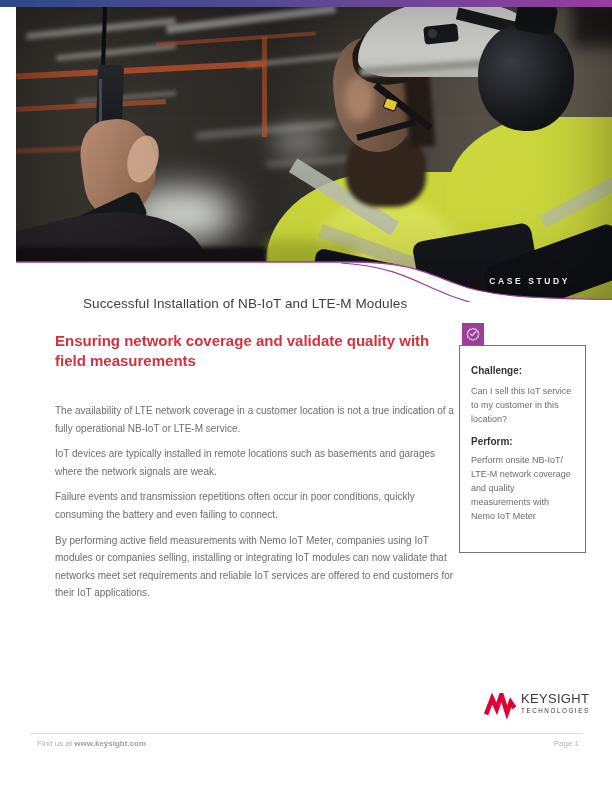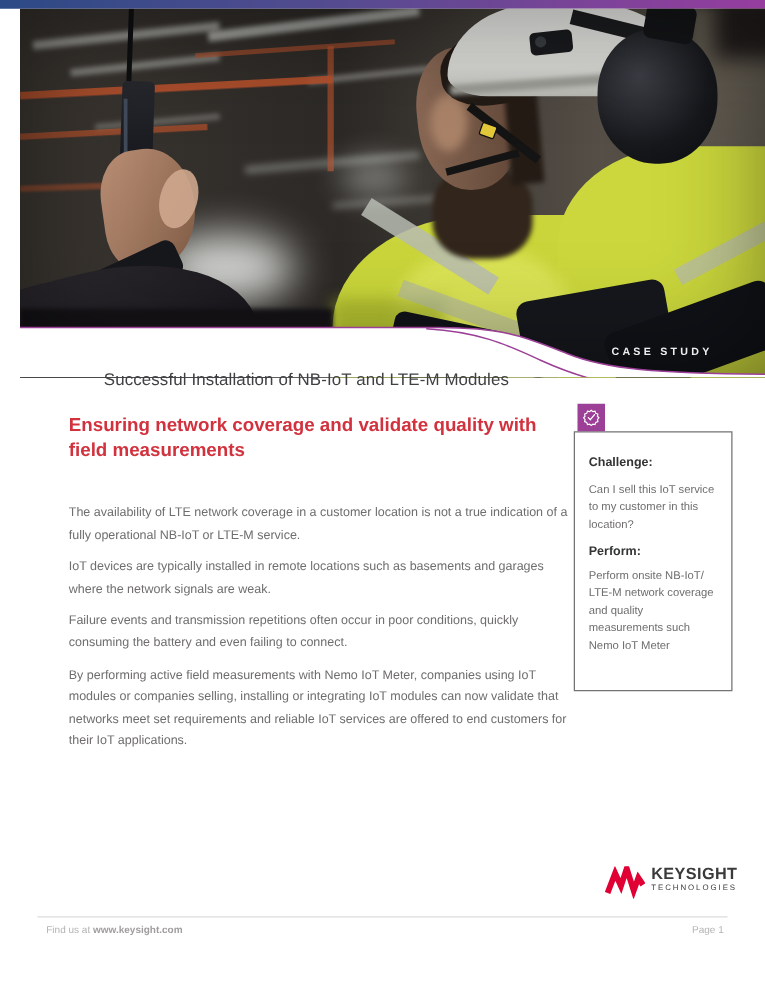--- a/index.html
+++ b/index.html
@@ -50,21 +50,21 @@
   .side-box {
     position:absolute; left:459px; top:345px; width:127px; min-height:208px; z-index:10;
     border:1px solid #737373; background:#fff; padding:14px 10px 12px 11px;
   }
   .side-box .lbl { font-size:10px; font-weight:bold; color:#333435; }
   .side-box p.itm { font-size:9px; color:#6f6d6d; line-height:14.2px; margin:6px 0 9px 0; }
   .side-box .lbl.sol { display:block; margin-top:2px; }
   
   .logo { position:absolute; left:484px; top:692px; display:flex; align-items:flex-start; }
   .logo-mark { width:32px; height:26px; margin-right:5px; margin-top:1px; }
-  .logo-name { font-size:13px; font-weight:bold; color:#3a3a3a; letter-spacing:.3px; line-height:13px; }
+  .logo-name { font-size:13px; font-weight:normal; color:#3a3a3a; letter-spacing:.3px; line-height:13px; }
   .logo-sub { font-size:6.3px; color:#3a3a3a; letter-spacing:1.55px; margin-top:2px; }
   
   .footer-rule { position:absolute; left:30px; top:733px; width:552px; height:1px; background:#dcdcdc; }
   .footer-left { position:absolute; left:37px; top:739px; font-size:8px; color:#b5b2b2; }
   .footer-left b { color:#a19d9d; }
   .footer-right { position:absolute; right:33px; top:739px; font-size:8px; color:#b5b2b2; }
 </style>
 </head>
 <body>
 
@@ -157,21 +157,21 @@
     <svg width="14" height="14" viewBox="0 0 24 24">
       <path d="M12 2 l2.2 2 3-.6 1 2.9 2.9 1 -.6 3 2 2.2 -2 2.2 .6 3 -2.9 1 -1 2.9 -3-.6 -2.2 2 -2.2-2 -3 .6 -1-2.9 -2.9-1 .6-3 -2-2.2 2-2.2 -.6-3 2.9-1 1-2.9 3 .6 Z" fill="none" stroke="#ffffff" stroke-width="1.6"></path>
       <path d="M8 12.2 l2.8 2.8 L16.5 8" fill="none" stroke="#ffffff" stroke-width="1.8" stroke-linecap="round" stroke-linejoin="round"></path>
     </svg>
   </div>
 
   <div class="side-box">
     <span class="lbl">Challenge:</span>
     <p class="itm">Can I sell this IoT service to my customer in this location?</p>
     <span class="lbl sol">Perform:</span>
-    <p class="itm">Perform onsite NB-IoT/ LTE-M network coverage and quality measurements such Nemo IoT Meter</p>
+    <p class="itm">Perform onsite NB-IoT/ LTE-M network coverage and quality measurements with Nemo IoT Meter</p>
   </div>
 
   <div class="logo">
     <svg class="logo-mark" viewBox="0 0 34 28">
       <polyline points="2,23 8.5,6 13.5,17 18.5,2 24.5,21 28.5,10 32.5,16" fill="none" stroke="#e00034" stroke-width="5" stroke-linejoin="miter"></polyline>
     </svg>
     <div>
       <div class="logo-name">KEYSIGHT</div>
       <div class="logo-sub">TECHNOLOGIES</div>
     </div>

